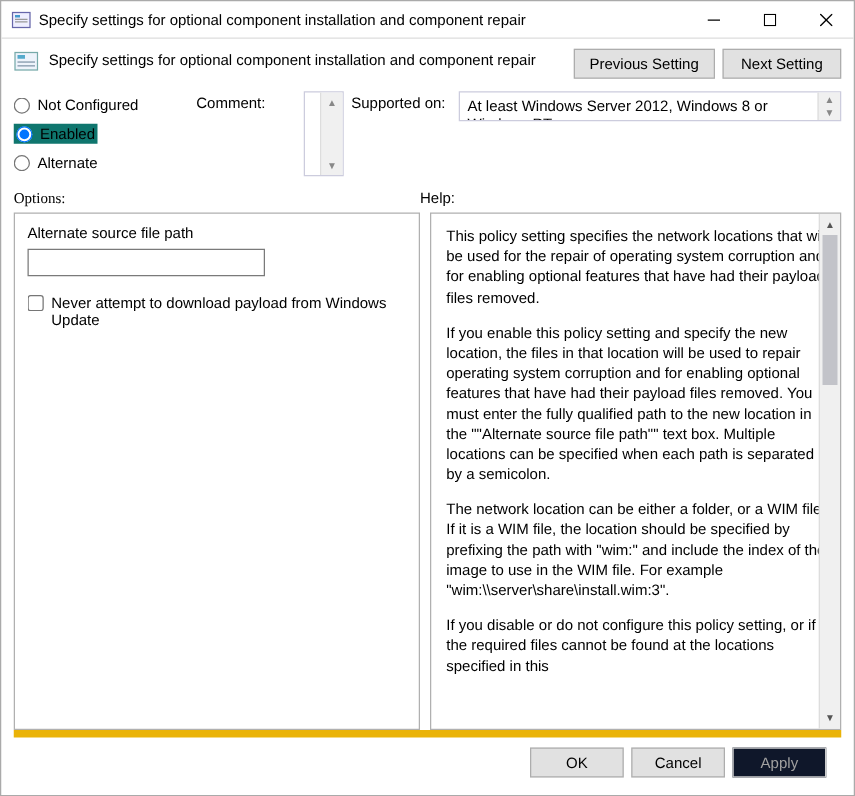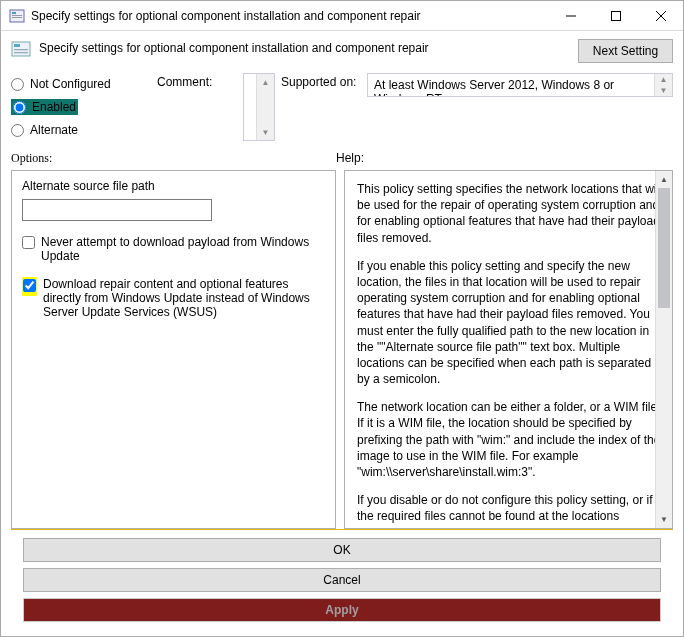--- a/index.html
+++ b/index.html
@@ -9,21 +9,21 @@
 .titlebar-text { flex:1; font-size:12px; color:#000; }
 .winbtns { display:flex; }
 .winbtn { width:45px; height:29px; display:flex; align-items:center; justify-content:center; }
 .winbtn svg { stroke:#000; stroke-width:1; fill:none; }
 .content { flex:1; display:flex; flex-direction:column; padding:8px 10px 6px 10px; overflow:hidden;}
 .header-row { display:flex; align-items:flex-start; gap:8px; margin-bottom:6px;}
 .header-icon { width:20px; height:20px; flex-shrink:0; }
 .header-title { flex:1; font-size:12px; padding-top:2px;}
 .nav-buttons { display:flex; gap:6px; }
 .btn { background:#e1e1e1; border:1px solid #adadad; padding:4px 12px; font-size:12px; min-width:95px; text-align:center; cursor:pointer; }
-.btn.disabled { color:#a0a0a0; background:#7f1d1d; border-color:#ccc; cursor:default;font-weight:bold;}
+.btn.disabled { color:#a0a0a0; background:#0f172a; border-color:#ccc; cursor:default;}
 .radio-comment-row { display:flex; gap:6px; margin-top:4px;}
 .radios { width:140px; display:flex; flex-direction:column; gap:8px; padding-top:4px;}
 .radio-item { display:flex; align-items:center; gap:6px; }
 .radio-item input { margin:0; }
 .hl { background: #0f766e; padding:1px 2px; }
 .comment-col { flex:1; display:flex; flex-direction:row; gap:6px;}
 .comment-row { display:flex; gap:6px; align-items:flex-start;}
 .field-label { width:80px; padding-top:2px;}
 .textarea-wrap { flex:1; position:relative; border:1px solid #ccd; background:#fff; height:68px; display:flex;}
 .textarea-inner { flex:1; padding:4px 6px; overflow:hidden; font-size:12px; color:#000; white-space:pre-wrap;}
@@ -40,21 +40,21 @@
 .help-scroll { position:absolute; right:0; top:0; bottom:0; width:17px; background:#f0f0f0; border-left:1px solid #ddd; display:flex; flex-direction:column;}
 .help-scroll .arrow { height:17px; display:flex; align-items:center; justify-content:center; font-size:8px; color:#555;}
 .help-scroll .track { flex:1; position:relative;}
 .help-scroll .thumb { position:absolute; left:2px; right:2px; top:0; height:120px; background:#c2c3c9; border-radius:0;}
 .opt-field-label { margin-bottom:6px;}
 .text-input { width:190px; height:22px; border:1px solid #7a7a7a; padding:2px 4px; font-size:12px; margin-bottom:14px;}
 .checkbox-row { display:flex; align-items:flex-start; gap:6px; margin-bottom:14px;}
 .checkbox-row input { margin-top:1px; flex-shrink:0;}
 .checkbox-row.hl-row { position:relative;}
 .checkbox-row.hl-row .cb-hl { background:#ffff00; padding:1px; display:inline-block;}
-.footer { border-top:1px solid #eab308; padding:8px 12px; display:flex; justify-content:flex-end; gap:6px;flex-direction:column;}
+.footer { border-top:6px solid #eab308; padding:8px 12px; display:flex; justify-content:flex-end; gap:6px;}
 .footer .btn { min-width:75px; padding:4px 8px;}
 .help-inner p { margin-bottom:12px; }
 </style>
 </head>
 <body>
 
 <div class="titlebar">
   <span class="titlebar-icon">
     <svg viewBox="0 0 16 16">
         <rect x="1" y="2" width="14" height="12" fill="#eef" stroke="#66a" stroke-width="1"></rect>
@@ -89,20 +89,21 @@
     <span class="header-icon">
       <svg viewBox="0 0 20 20">
           <rect x="1" y="3" width="18" height="14" fill="#eef3fb" stroke="#7aa" stroke-width="1"></rect>
           <rect x="3" y="5" width="6" height="3" fill="#5ac"></rect>
           <rect x="3" y="10" width="14" height="1.3" fill="#9ab"></rect>
           <rect x="3" y="13" width="14" height="1.3" fill="#9ab"></rect>
         </svg>
     </span>
     <div class="header-title">Specify settings for optional component installation and component repair</div>
     <div class="nav-buttons">
+      <div class="btn">Previous Setting</div>
       <div class="btn">Next Setting</div>
     </div>
   </div>
 
   <div class="radio-comment-row">
     <div class="radios">
       <label class="radio-item">
         <input type="radio" name="state" style="">
         <span>Not Configured</span>
       </label>
@@ -147,24 +148,20 @@
   </div>
 
   <div class="panels">
     <div class="panel options">
       <div class="opt-field-label">Alternate source file path</div>
       <input class="text-input" type="text" value="" style="">
       <div class="checkbox-row">
         <input type="checkbox" style="">
         <span>Never attempt to download payload from Windows Update</span>
       </div>
-      <div class="checkbox-row hl-row">
-        <span class="cb-hl"><input type="checkbox" checked="" style=""></span>
-        <span>Download repair content and optional features directly from Windows Update instead of Windows Server Update Services (WSUS)</span>
-      </div>
     </div>
     <div class="panel help">
       <div class="help-inner">
         <p>This policy setting specifies the network locations that will be used for the repair of operating system corruption and for enabling optional features that have had their payload files removed.</p>
         <p>If you enable this policy setting and specify the new location, the files in that location will be used to repair operating system corruption and for enabling optional features that have had their payload files removed. You must enter the fully qualified path to the new location in the ""Alternate source file path"" text box. Multiple locations can be specified when each path is separated by a semicolon.</p>
         <p>The network location can be either a folder, or a WIM file. If it is a WIM file, the location should be specified by prefixing the path with "wim:" and include the index of the image to use in the WIM file. For example "wim:\\server\share\install.wim:3".</p>
         <p>If you disable or do not configure this policy setting, or if the required files cannot be found at the locations specified in this</p>
       </div>
       <div class="help-scroll">
         <div class="arrow">▲</div>

